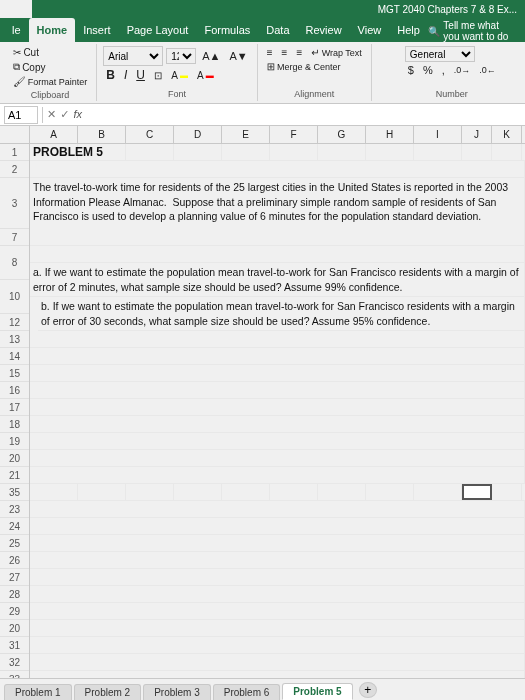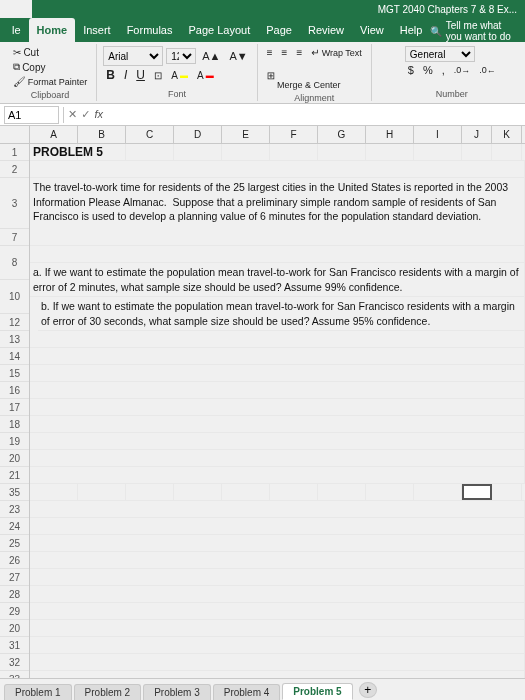--- a/index.html
+++ b/index.html
@@ -103,21 +103,21 @@
     .formula-bar {
       background: white;
       border-bottom: 1px solid #c8c8c8;
       display: flex;
       align-items: center;
       height: 22px;
       padding: 0 4px;
       gap: 4px;
     }
     .name-box {
-      width: 55px;
+      width: 34px;
       border: 1px solid #c8c8c8;
       font-size: 11px;
       padding: 0 3px;
       height: 18px;
     }
     .formula-divider {
       width: 1px;
       height: 16px;
       background: #c8c8c8;
     }
@@ -267,23 +267,23 @@
 <body>
 
 <div class="title-bar">
   <span>MGT 2040 Chapters 7 &amp; 8 Ex...</span>
 </div>
 
 <div class="ribbon-tabs">
   <div class="ribbon-tab">le</div>
   <div class="ribbon-tab active">Home</div>
   <div class="ribbon-tab">Insert</div>
+  <div class="ribbon-tab">Page Layout</div>
   <div class="ribbon-tab">Formulas</div>
-  <div class="ribbon-tab">Page Layout</div>
-  <div class="ribbon-tab">Page</div>
+  <div class="ribbon-tab">Data</div>
   <div class="ribbon-tab">Review</div>
   <div class="ribbon-tab">View</div>
   <div class="ribbon-tab">Help</div>
   <div style="flex:1; display:flex; align-items:center; justify-content:flex-end; padding-right:8px;">
     <span style="color:white; font-size:10px; display:flex; align-items:center; gap:3px;">
       <span>🔍</span>
       <span style="cursor:pointer;">Tell me what you want to do</span>
     </span>
   </div>
 </div>
@@ -345,21 +345,21 @@
         <button class="ribbon-btn">≡</button>
         <button class="ribbon-btn">≡</button>
         <button class="ribbon-btn">
           <span>↵</span>
           <span style="font-size:9px;">Wrap Text</span>
         </button>
       </div>
       <div class="ribbon-row">
         <button class="ribbon-btn">
           <span>⊞</span>
-          <span style="font-size:9px;margin-top:19px;">Merge &amp; Center</span>
+          <span style="font-size:9px;">Merge &amp; Center</span>
         </button>
       </div>
     </div>
     <div class="ribbon-group-label">Alignment</div>
   </div>
 
   <div class="ribbon-group" style="min-width:80px;margin-left:27px;">
     <div class="ribbon-group-content">
       <div class="ribbon-row">
         <select style="font-size:10px; height:16px; width:70px; border:1px solid #c8c8c8;">
@@ -558,16 +558,16 @@
         </div>
 
     </div>
   </div>
 </div>
 
 <div class="sheet-tabs">
   <div class="sheet-tab">Problem 1</div>
   <div class="sheet-tab">Problem 2</div>
   <div class="sheet-tab">Problem 3</div>
-  <div class="sheet-tab">Problem 4</div>
+  <div class="sheet-tab">Problem 6</div>
   <div class="sheet-tab active">Problem 5</div>
   <div class="sheet-add-btn">+</div>
 </div>
 
 </body></html>

